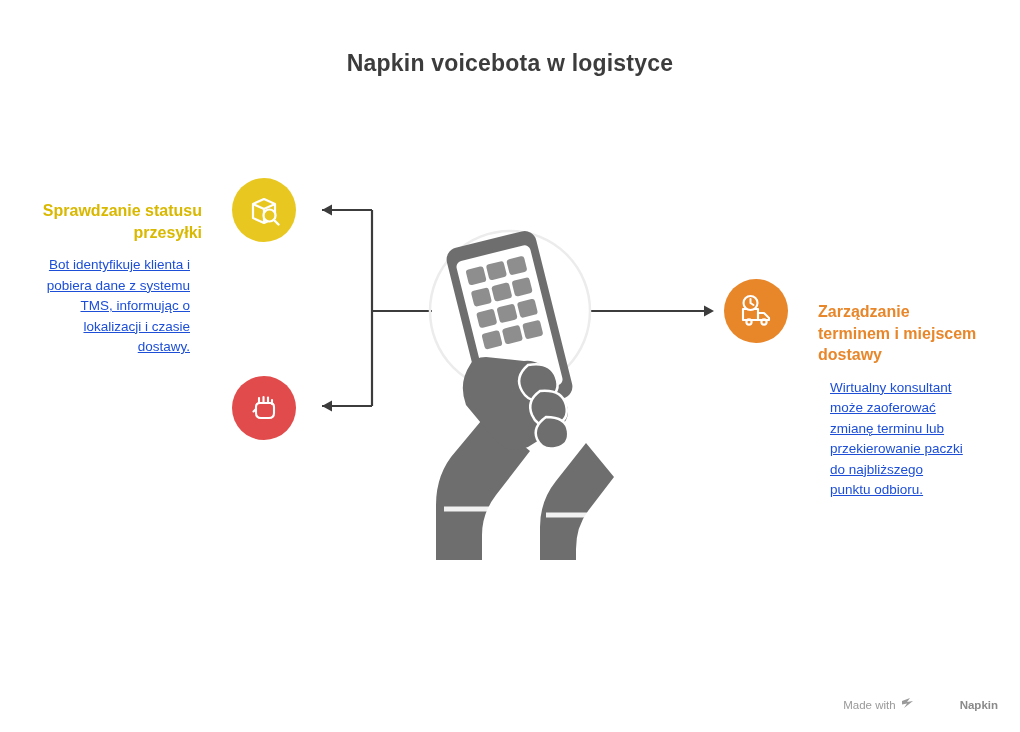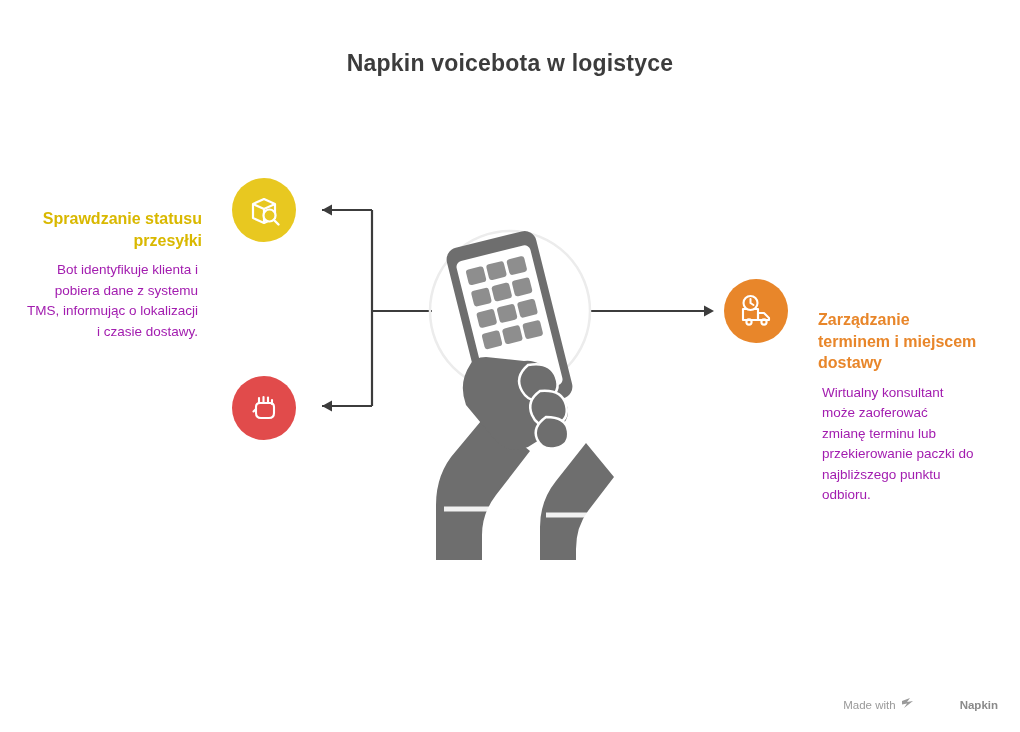--- a/index.html
+++ b/index.html
@@ -64,27 +64,28 @@
     align-items: center;
     justify-content: center;
   }
   .node-text {
     position: absolute;
   }
   .node-title {
     font-size: 16px;
     font-weight: bold;
     line-height: 1.35;
-    margin: 8px 0 9px 0;
+    margin: 0 0 9px 0;
   }
   .node-desc {
     font-size: 13.5px;
     line-height: 1.52;
-    color: #a21caf;
-    margin: 4px;
+    color: #1d4ed8;
+    margin: 12px;
+    text-decoration: underline;
   }
   .align-right {
     text-align: right;
   }
   .align-left {
     text-align: left;
   }
 
   
   #node-status .node-icon { left: 232px; top: 178px; background: #e8c820; }

